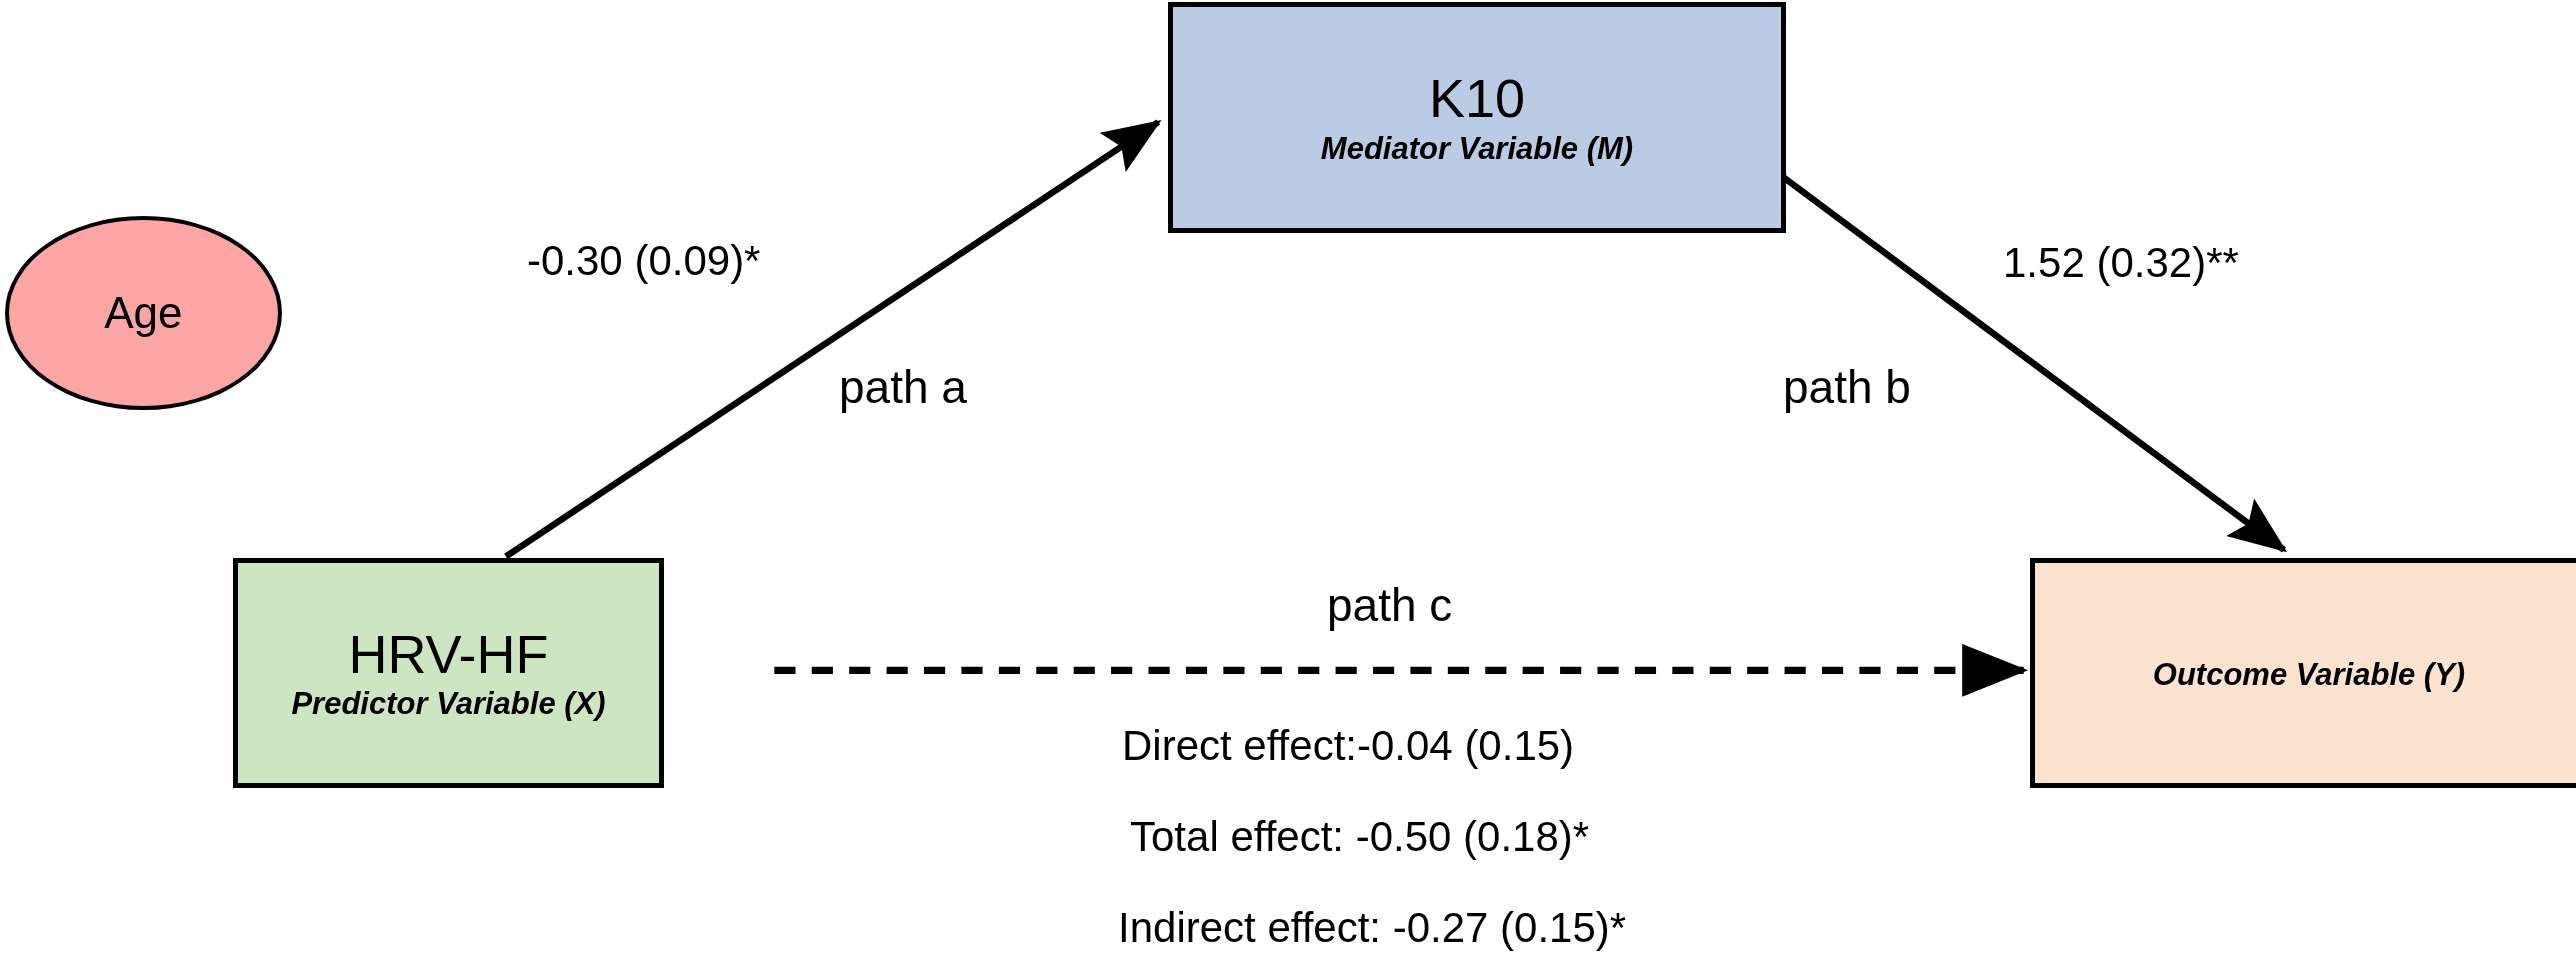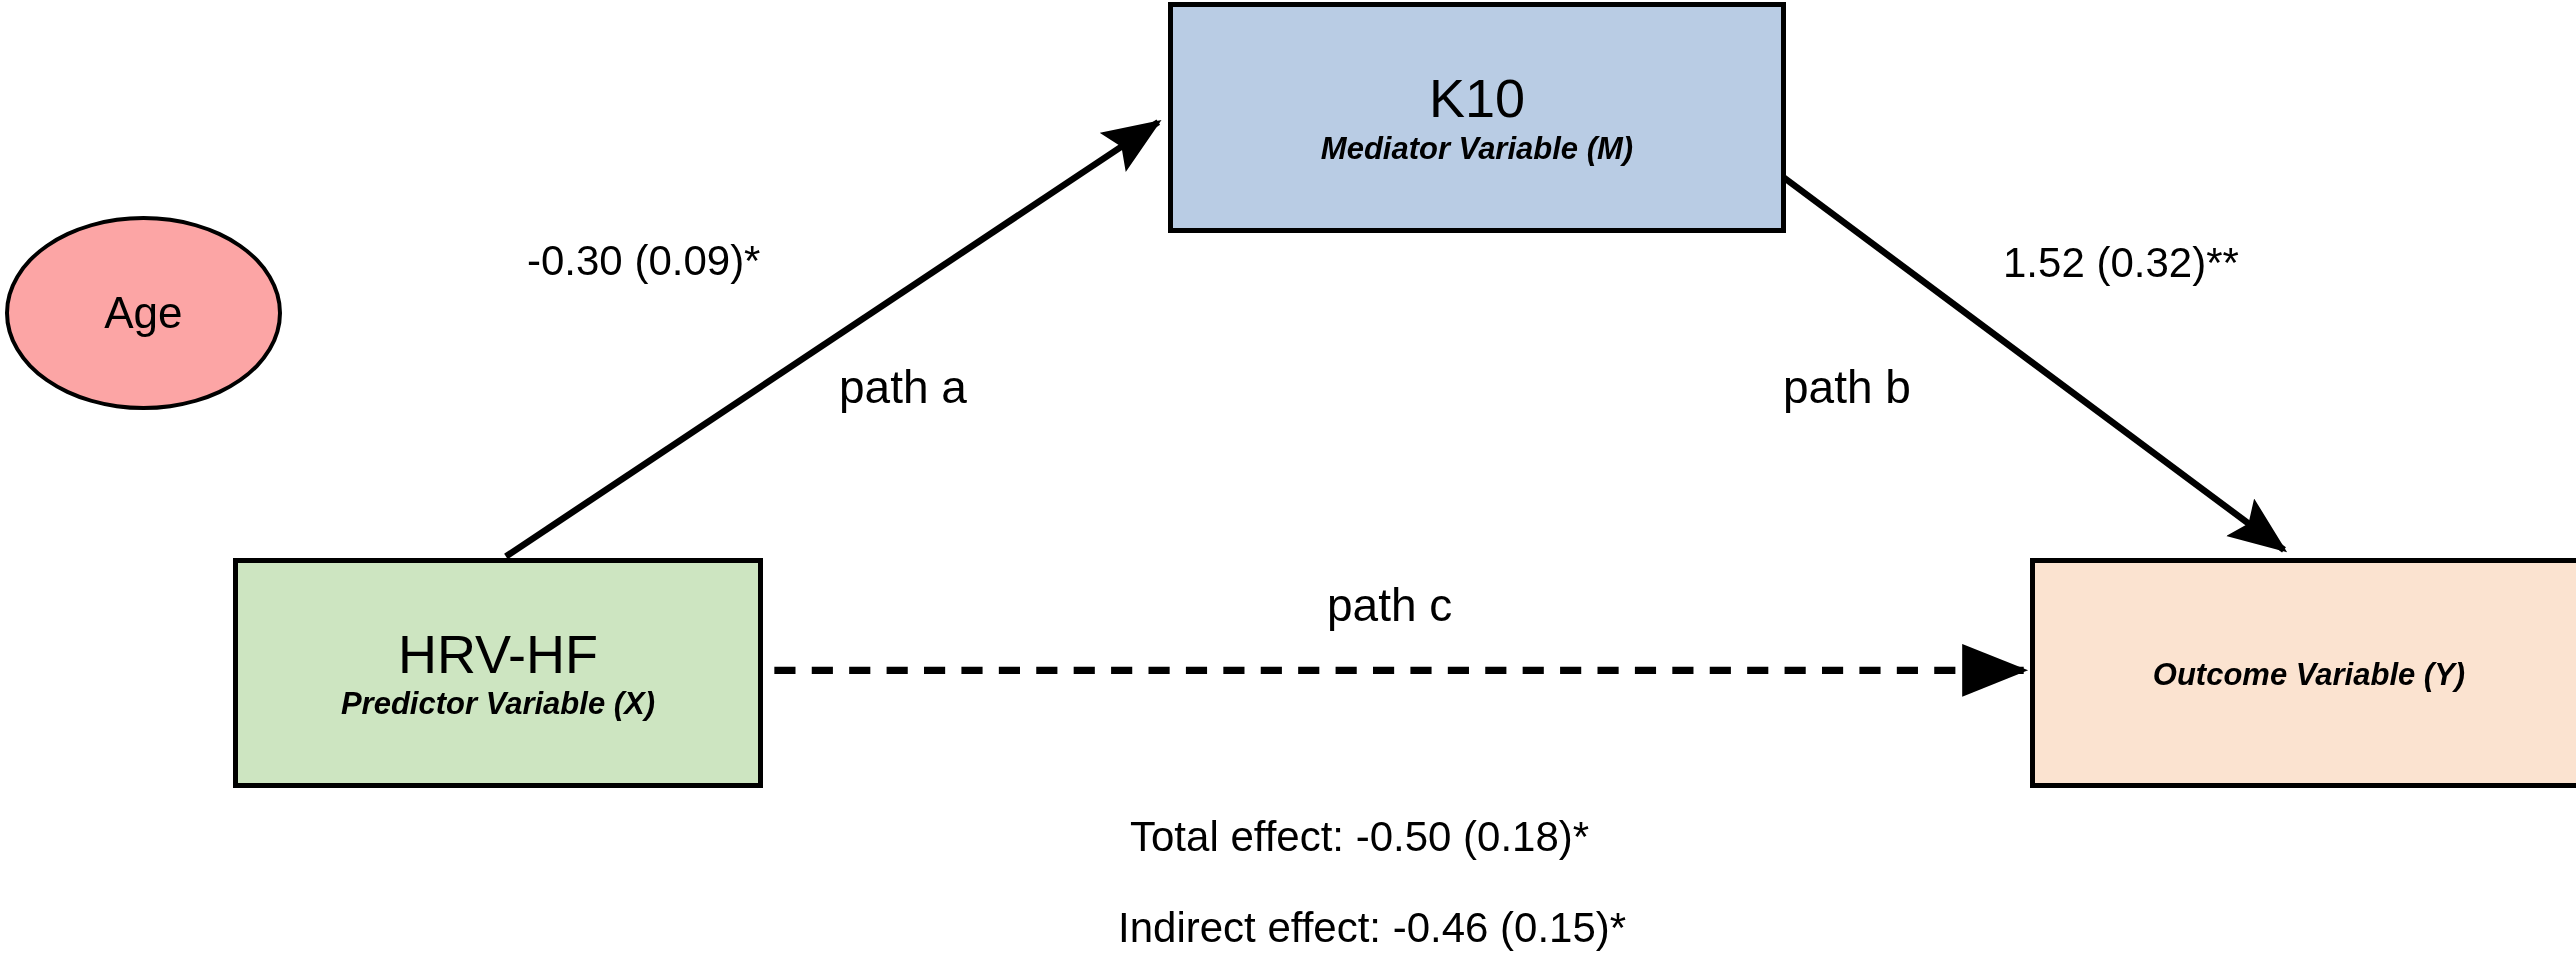--- a/index.html
+++ b/index.html
@@ -57,21 +57,21 @@
   #node-mediator {
     left: 1168px;
     top: 2.4px;
     width: 618px;
     height: 231px;
     background: #b9cce4;
   }
   #node-predictor {
     left: 233px;
     top: 558px;
-    width: 530px;
+    width: 431px;
     height: 230px;
     background: #cde5c1;
   }
   #node-outcome {
     left: 2030px;
     top: 558px;
     width: 553px;
     height: 230px;
     background: #fbe3d0;
     border-right-width: 0;
@@ -160,19 +160,20 @@
   <div id="label-coef-a" class="label">-0.30 (0.09)*</div>
 
   <div id="label-path-a" class="label italic">path a</div>
 
   <div id="label-coef-b" class="label">1.52 (0.32)**</div>
 
   <div id="label-path-b" class="label italic">path b</div>
 
   <div id="label-path-c" class="label italic">path c</div>
 
+  <div id="label-direct" class="label">Direct effect:-0.04 (0.15)</div>
 
   <div id="label-total" class="label">Total effect: -0.50 (0.18)*</div>
 
-  <div id="label-indirect" class="label">Indirect effect: -0.46 (0.15)*</div>
+  <div id="label-indirect" class="label">Indirect effect: -0.27 (0.15)*</div>
 
 </div>
 
 
 </body></html>

